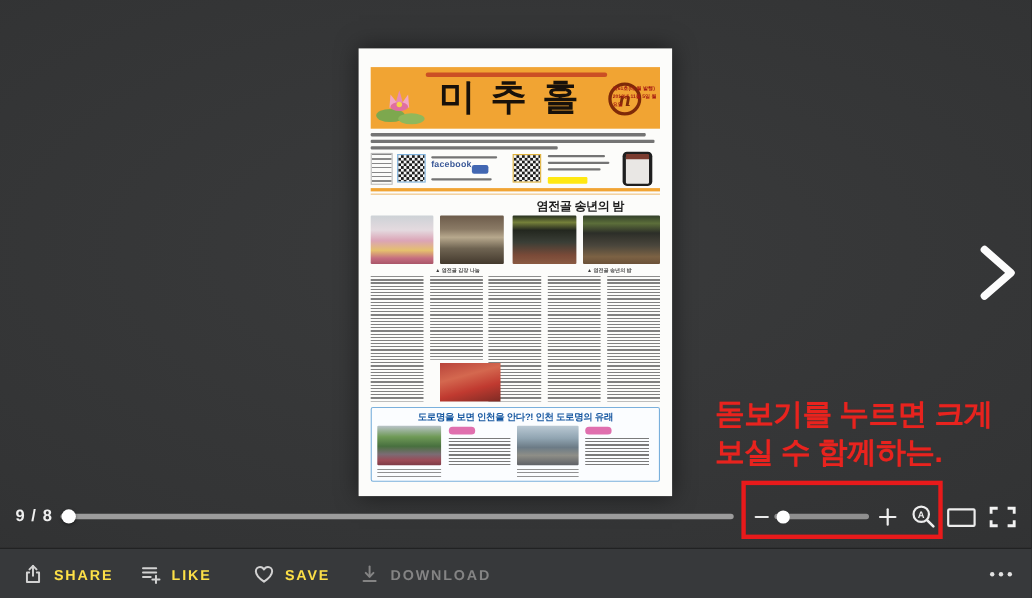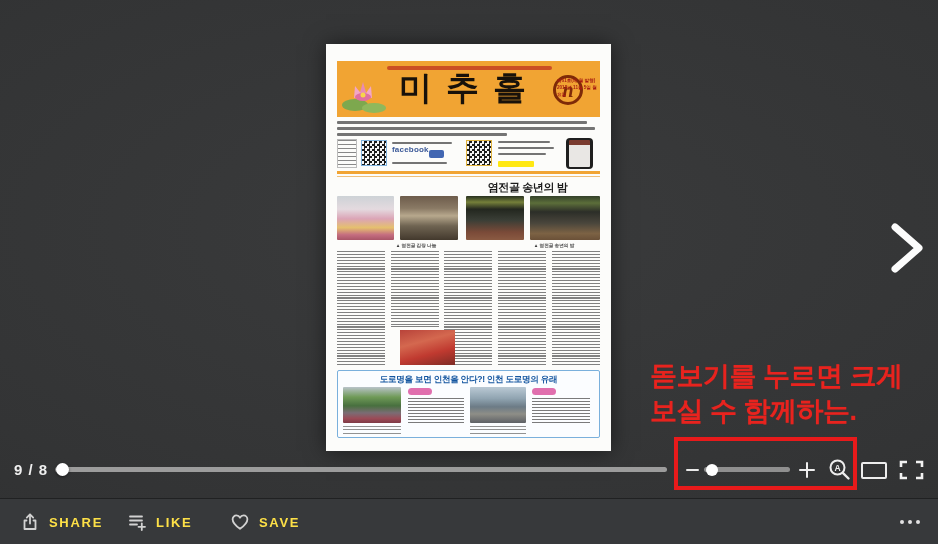--- a/index.html
+++ b/index.html
@@ -223,20 +223,30 @@
       <span class="lbl">LIKE</span>
     </div>
 
     <div class="abtn" style="left:230px">
       <svg width="20" height="20" viewBox="0 0 20 20">
         <path d="M10,16.8 C4.2,12.8 2.6,9.8 2.6,7.3 C2.6,5.1 4.3,3.4 6.4,3.4 C8,3.4 9.3,4.3 10,5.7 C10.7,4.3 12,3.4 13.6,3.4 C15.7,3.4 17.4,5.1 17.4,7.3 C17.4,9.8 15.8,12.8 10,16.8 Z" fill="none" stroke="#d2d2d2" stroke-width="1.8" stroke-linejoin="round"></path>
       </svg>
       <span class="lbl">SAVE</span>
     </div>
 
+    <div class="abtn dim" style="left:326px">
+      <svg width="20" height="20" viewBox="0 0 20 20">
+        <g fill="none" stroke="#848484" stroke-width="1.8" stroke-linecap="round" stroke-linejoin="round">
+          <line x1="10" y1="3" x2="10" y2="12"></line>
+          <polyline points="6.5,8.8 10,12.3 13.5,8.8"></polyline>
+          <line x1="4.5" y1="16.2" x2="15.5" y2="16.2"></line>
+        </g>
+      </svg>
+      <span class="lbl">DOWNLOAD</span>
+    </div>
 
     <div class="dots">
       <i></i>
       <i></i>
       <i></i>
     </div>
   </div>
 </div>
 
 </body></html>

